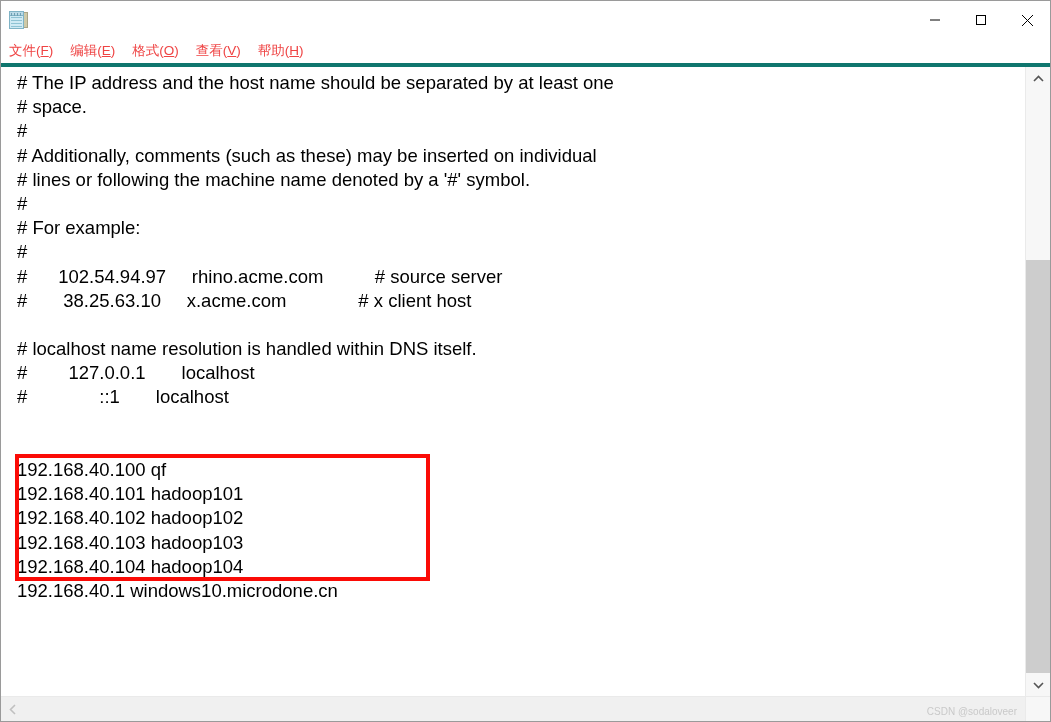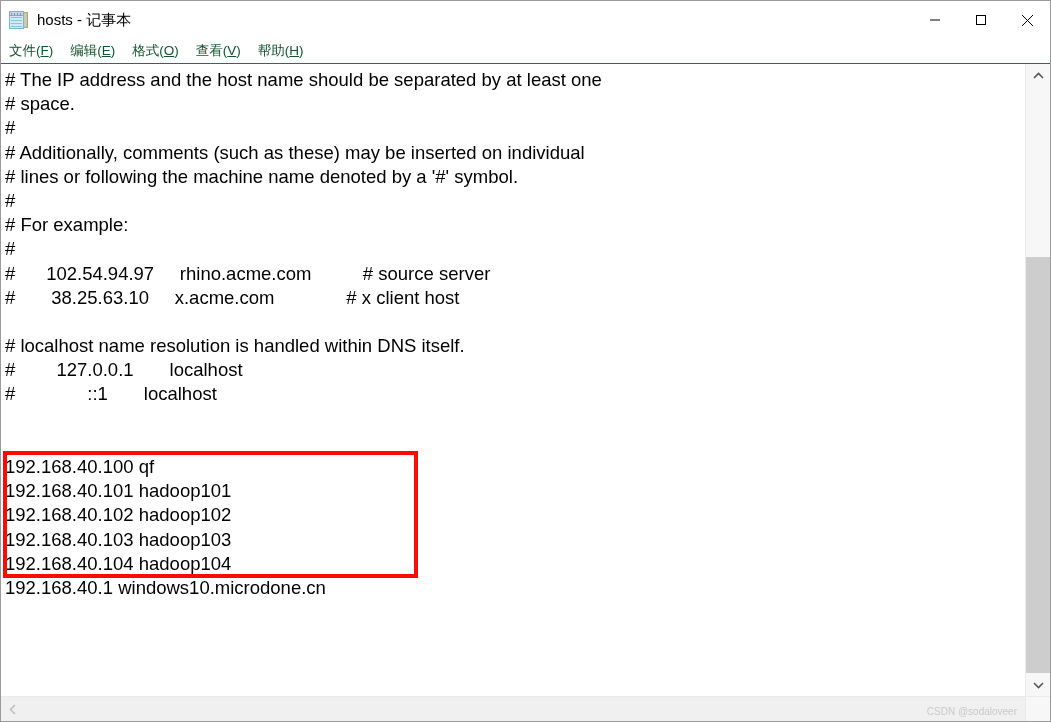--- a/index.html
+++ b/index.html
@@ -112,34 +112,35 @@
     height: 24px;
     min-height: 24px;
     background: #ffffff;
     display: flex;
     align-items: center;
     padding-left: 8px;
     box-sizing: border-box;
   }
   .menu-item {
     font-size: 13.5px;
-    color: #14532d;
+    color: #ef4444;
     margin-right: 17px;
     white-space: nowrap;
     line-height: 24px;
     cursor: default;
   }
   .menu-item u { text-decoration: underline; }
 
   
   .content-row {
     flex: 1 1 auto;
     display: flex;
     min-height: 0;
-    border-top: 1px solid #0f766e;
+    border-top: 4px solid #0f766e;
+    padding-left: 12px;
   }
   .textarea-wrap {
     flex: 1 1 auto;
     position: relative;
     background: #ffffff;
     overflow: hidden;
   }
   .text-lines {
     position: absolute;
     left: 4px;
@@ -241,21 +242,20 @@
 <body>
 
 <div class="window">
 
   <div class="titlebar">
     <div class="app-icon">
       <div class="pad-back"></div>
       <div class="pad-front"></div>
       <div class="rings"></div>
     </div>
-    <div class="title-text">hosts - 记事本</div>
 
     <div class="win-controls">
       <div class="win-btn">
         <svg width="12" height="12" viewBox="0 0 12 12">
           <line x1="1" y1="6" x2="11" y2="6" stroke="#000" stroke-width="1"></line>
         </svg>
       </div>
       <div class="win-btn">
         <svg width="12" height="12" viewBox="0 0 12 12">
           <rect x="1.5" y="1.5" width="9" height="9" fill="none" stroke="#000" stroke-width="1"></rect>

